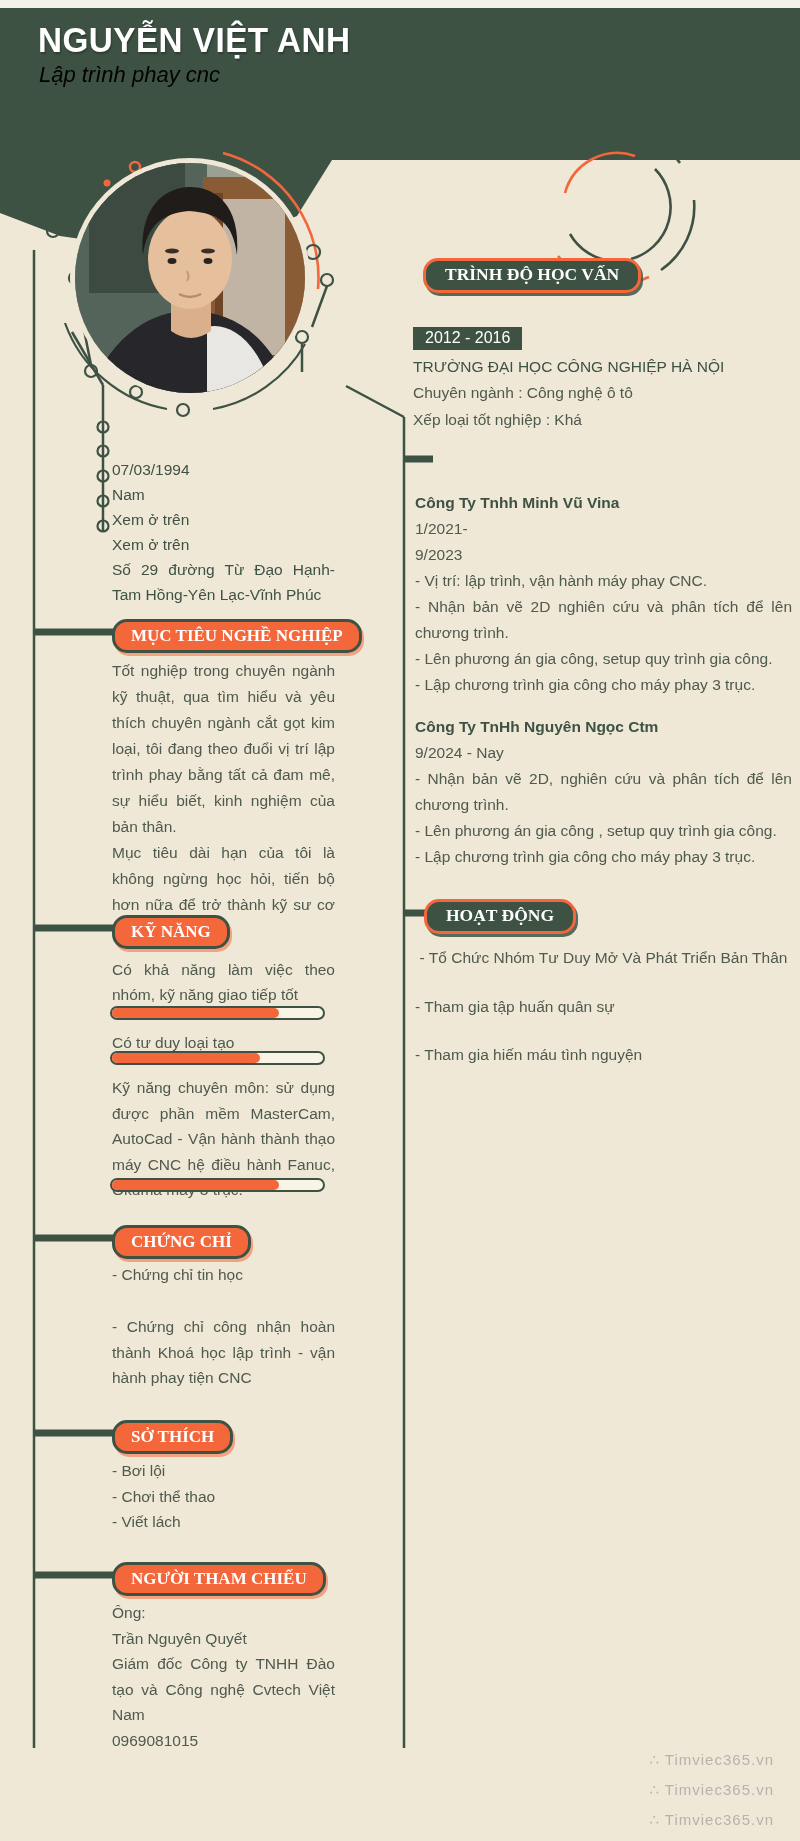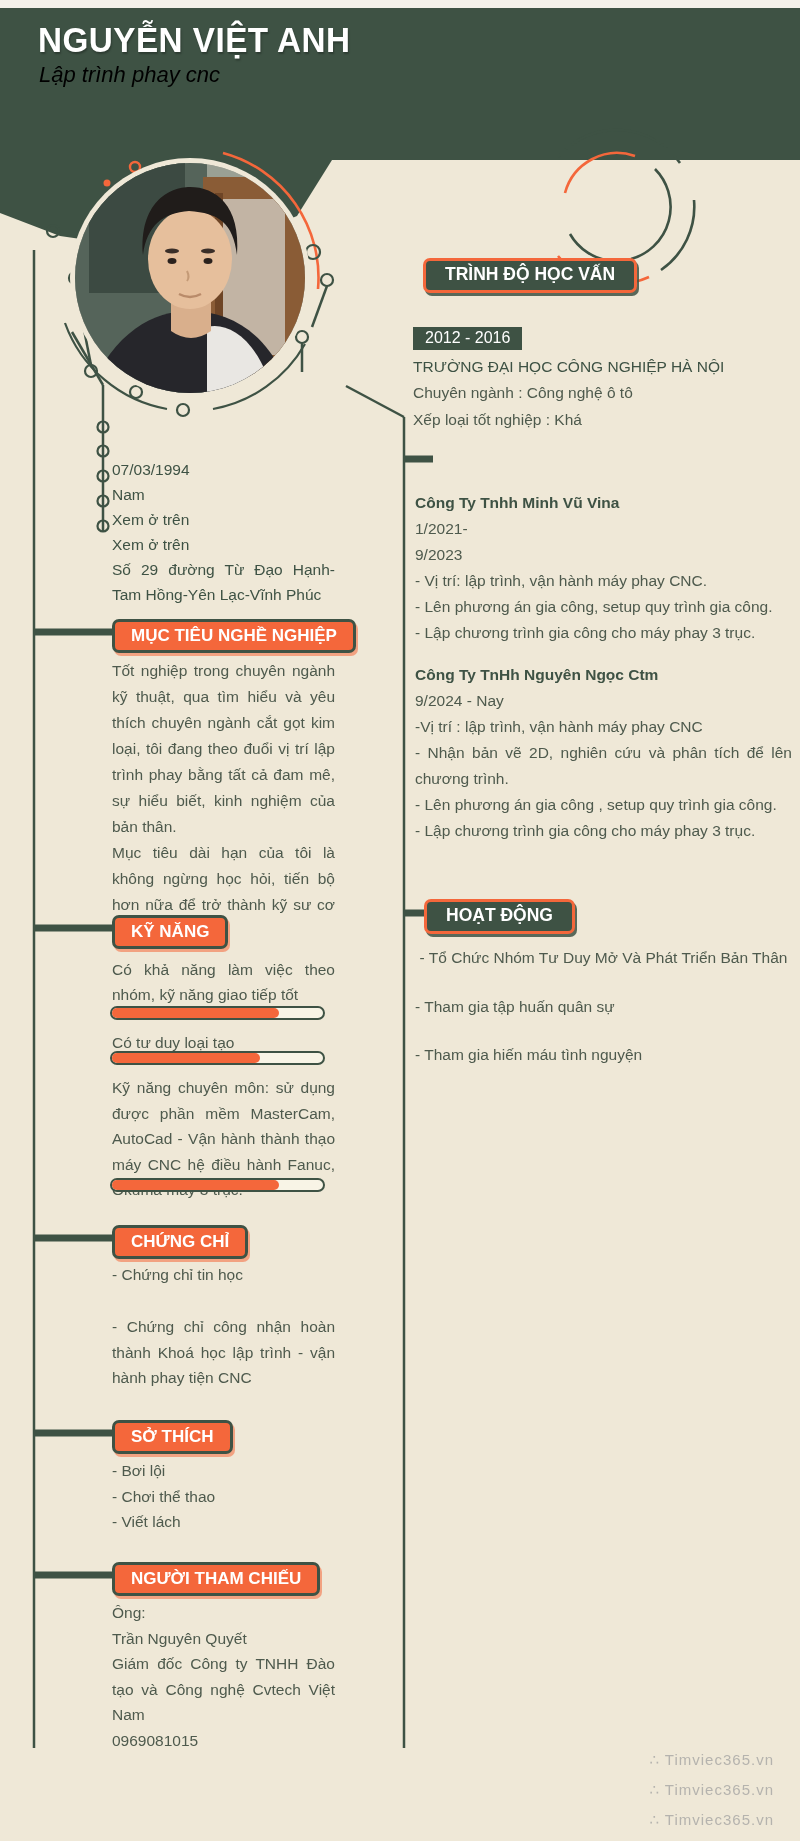--- a/index.html
+++ b/index.html
@@ -7,21 +7,21 @@
         font-family:"Liberation Sans",sans-serif;color:#4e5a4d;}
   .abs{position:absolute;}
   .topstrip{left:0;top:0;width:800px;height:8px;background:#F4F1EA;}
   svg.decor{left:0;top:0;pointer-events:none;}
   .name{left:38px;top:20px;font-size:35px;font-weight:bold;color:#ffffff;
         letter-spacing:.5px;transform:scaleX(.95);transform-origin:left top;
         text-shadow:1px 2px 2px rgba(0,0,0,.28);white-space:nowrap;}
   .subtitle{left:39px;top:62px;font-size:22px;font-style:italic;color:#000000;}
   .photo{left:75px;top:163px;width:230px;height:230px;border-radius:50%;overflow:hidden;
          box-shadow:0 0 0 5px #EFE8D7;background:#a8a49b;}
-  .pill{white-space:nowrap;font-weight:bold;color:#fff;border-radius:7px;line-height:1;}
+  .pill{white-space:nowrap;font-weight:bold;color:#fff;border-radius:15px;line-height:1;font-family:Liberation Serif, serif;}
   .pill-orange{background:#F4673B;border:3px solid #3E5244;padding:5px 16px 6px;font-size:17px;
                box-shadow:2px 3px 0 rgba(244,103,59,.55);}
   .pill-green{background:#3E5244;border:3px solid #F4673B;padding:5px 19px 6px;font-size:17.5px;
               box-shadow:2px 3px 0 rgba(62,82,68,.85);}
   .body{font-size:15.5px;line-height:25.5px;}
   .just{text-align:justify;text-justify:inter-word;}
   .leftw{width:223px;}
   .rightw{width:377px;}
   .darkgreen{color:#3E5244;}
   .bold{font-weight:bold;}
@@ -178,27 +178,27 @@
     <div class="edu-line">Chuyên ngành : Công nghệ ô tô</div>
     <div class="edu-line">Xếp loại tốt nghiệp : Khá</div>
   </div>
 
   <div class="abs body rightw" style="left:415px;top:490px;line-height:26px;">
     <div>
       <div class="bold darkgreen">Công Ty Tnhh Minh Vũ Vina</div>
       <div>1/2021-</div>
       <div>9/2023</div>
       <div>- Vị trí: lập trình, vận hành máy phay CNC.</div>
+      <div class="just">- Nhận bản vẽ 2D nghiên cứu và phân tích để lên chương trình.</div>
       <div>- Lên phương án gia công, setup quy trình gia công.</div>
       <div>- Lập chương trình gia công cho máy phay 3 trục.</div>
     </div>
     <div style="margin-top:16px;">
       <div class="bold darkgreen">Công Ty TnHh Nguyên Ngọc Ctm</div>
       <div>9/2024 - Nay</div>
-      <div>-Vị trí : lập trình, vận hành máy phay CNC</div>
       <div class="just">- Nhận bản vẽ 2D, nghiên cứu và phân tích để lên chương trình.</div>
       <div>- Lên phương án gia công , setup quy trình gia công.</div>
       <div>- Lập chương trình gia công cho máy phay 3 trục.</div>
     </div>
   </div>
 
   <div class="abs pill pill-green" style="left:424px;top:899px;">HOẠT ĐỘNG</div>
   <div class="abs body rightw" style="left:415px;top:945px;">
     <div style="margin-bottom:23px;text-align:center;">- Tổ Chức Nhóm Tư Duy Mở Và Phát Triển Bản Thân</div>
     <div style="margin-bottom:23px;">- Tham gia tập huấn quân sự</div>

